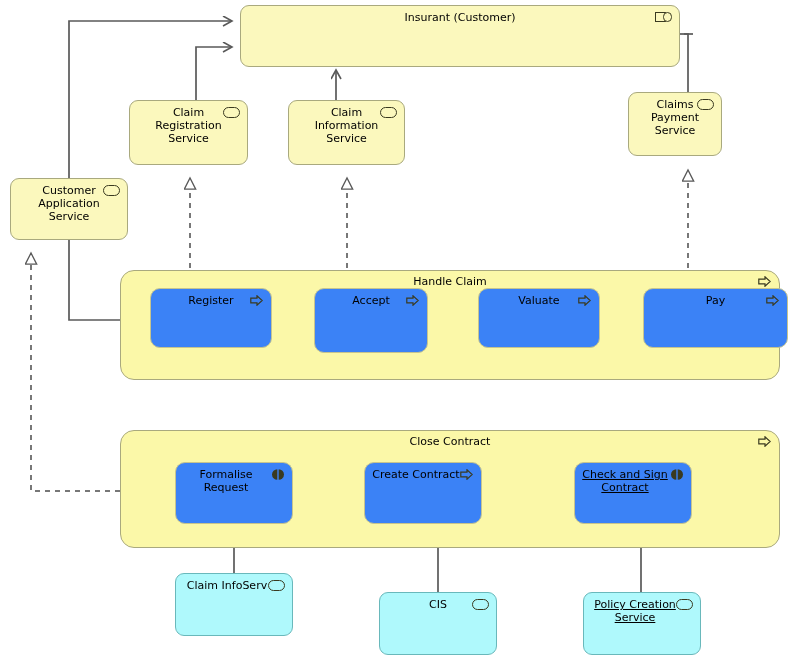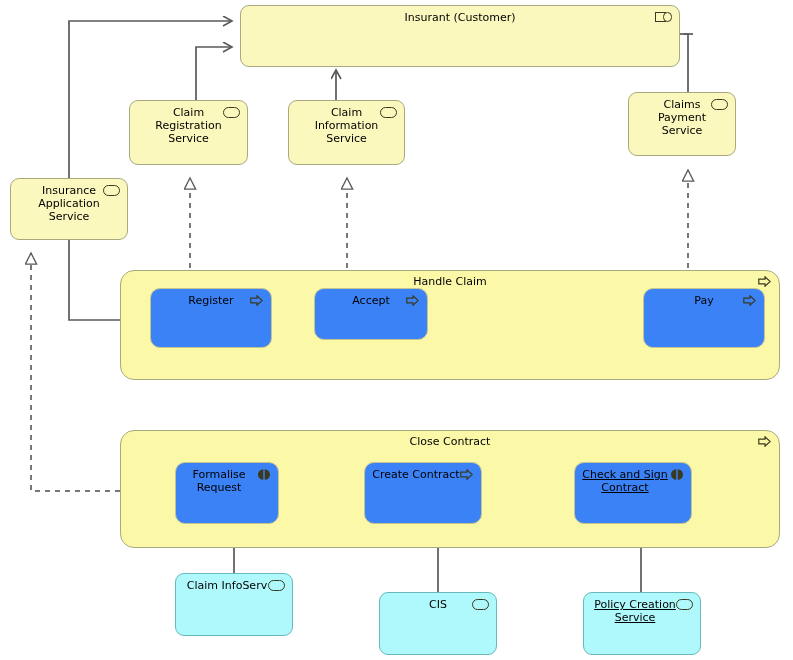--- a/index.html
+++ b/index.html
@@ -188,41 +188,41 @@
 
   <div class="node business" style="left:240px; top:5px; width:440px; height:62px;">
     <span class="label">Insurant (Customer)</span>
     <span class="ic role">
       <span class="cyl"></span>
         <span class="knob"></span>
     </span>
   </div>
 
   <div class="node business" style="left:10px; top:178px; width:118px; height:62px;">
-    <span class="label">Insurance
+    <span class="label">Customer
 Application
 Service</span>
     <span class="ic service"></span>
   </div>
 
   <div class="node business" style="left:129px; top:100px; width:119px; height:65px;">
     <span class="label">Claim
 Registration
 Service</span>
     <span class="ic service"></span>
   </div>
 
   <div class="node business" style="left:288px; top:100px; width:117px; height:65px;">
     <span class="label">Claim
 Information
 Service</span>
     <span class="ic service"></span>
   </div>
 
-  <div class="node business" style="left:628px; top:92px; width:108px; height:64px;">
+  <div class="node business" style="left:628px; top:92px; width:94px; height:64px;">
     <span class="label">Claims
 Payment
 Service</span>
     <span class="ic service"></span>
   </div>
 
   <div class="node group wide-label" style="left:120px; top:270px; width:660px; height:110px;">
     <span class="label">Handle Claim</span>
     <span class="ic group-arrow">
       <svg width="13" height="11" viewBox="0 0 13 11">
@@ -233,49 +233,57 @@
 
   <div class="node inner" style="left:150px; top:288px; width:122px; height:60px;">
     <span class="label">Register</span>
     <span class="ic process">
       <svg width="13" height="11" viewBox="0 0 13 11">
         <path d="M0.8,3.2 L7,3.2 L7,0.8 L12.2,5.5 L7,10.2 L7,7.8 L0.8,7.8 Z" fill="none" stroke="#3a3a20" stroke-width="1.2"></path>
       </svg>
     </span>
   </div>
 
-  <div class="node inner" style="left:314px; top:288px; width:114px; height:52px;">
+  <div class="node inner" style="left:314px; top:288px; width:114px; height:65px;">
     <span class="label">Accept</span>
     <span class="ic process">
       <svg width="13" height="11" viewBox="0 0 13 11">
         <path d="M0.8,3.2 L7,3.2 L7,0.8 L12.2,5.5 L7,10.2 L7,7.8 L0.8,7.8 Z" fill="none" stroke="#3a3a20" stroke-width="1.2"></path>
       </svg>
     </span>
   </div>
 
-
-  <div class="node inner" style="left:643px; top:288px; width:122px; height:60px;">
+  <div class="node inner" style="left:478px; top:288px; width:122px; height:60px;">
+    <span class="label">Valuate</span>
+    <span class="ic process">
+      <svg width="13" height="11" viewBox="0 0 13 11">
+        <path d="M0.8,3.2 L7,3.2 L7,0.8 L12.2,5.5 L7,10.2 L7,7.8 L0.8,7.8 Z" fill="none" stroke="#3a3a20" stroke-width="1.2"></path>
+      </svg>
+    </span>
+  </div>
+
+  <div class="node inner" style="left:643px; top:288px; width:145px; height:60px;">
     <span class="label">Pay</span>
     <span class="ic process">
       <svg width="13" height="11" viewBox="0 0 13 11">
         <path d="M0.8,3.2 L7,3.2 L7,0.8 L12.2,5.5 L7,10.2 L7,7.8 L0.8,7.8 Z" fill="none" stroke="#3a3a20" stroke-width="1.2"></path>
       </svg>
     </span>
   </div>
 
   <div class="node group wide-label" style="left:120px; top:430px; width:660px; height:118px;">
     <span class="label">Close Contract</span>
     <span class="ic group-arrow">
       <svg width="13" height="11" viewBox="0 0 13 11">
         <path d="M0.8,3.2 L7,3.2 L7,0.8 L12.2,5.5 L7,10.2 L7,7.8 L0.8,7.8 Z" fill="none" stroke="#3a3a20" stroke-width="1.2"></path>
       </svg>
     </span>
   </div>
 
-  <div class="node inner" style="left:175px; top:462px; width:104px; height:62px;">
+  <div class="node inner" style="left:175px; top:462px; width:118px; height:62px;">
     <span class="label" style="padding-right:22px;">Formalise Request</span>
     <span class="ic interaction">
       <svg width="14" height="13" viewBox="0 0 14 13">
         <path d="M6.3,1.2 A5.3,5.3 0 0 0 6.3,11.8 Z" fill="#3a3a20"></path>
         <path d="M7.7,1.2 A5.3,5.3 0 0 1 7.7,11.8 Z" fill="#3a3a20"></path>
       </svg>
     </span>
   </div>
 
   <div class="node inner" style="left:364px; top:462px; width:118px; height:62px;">

